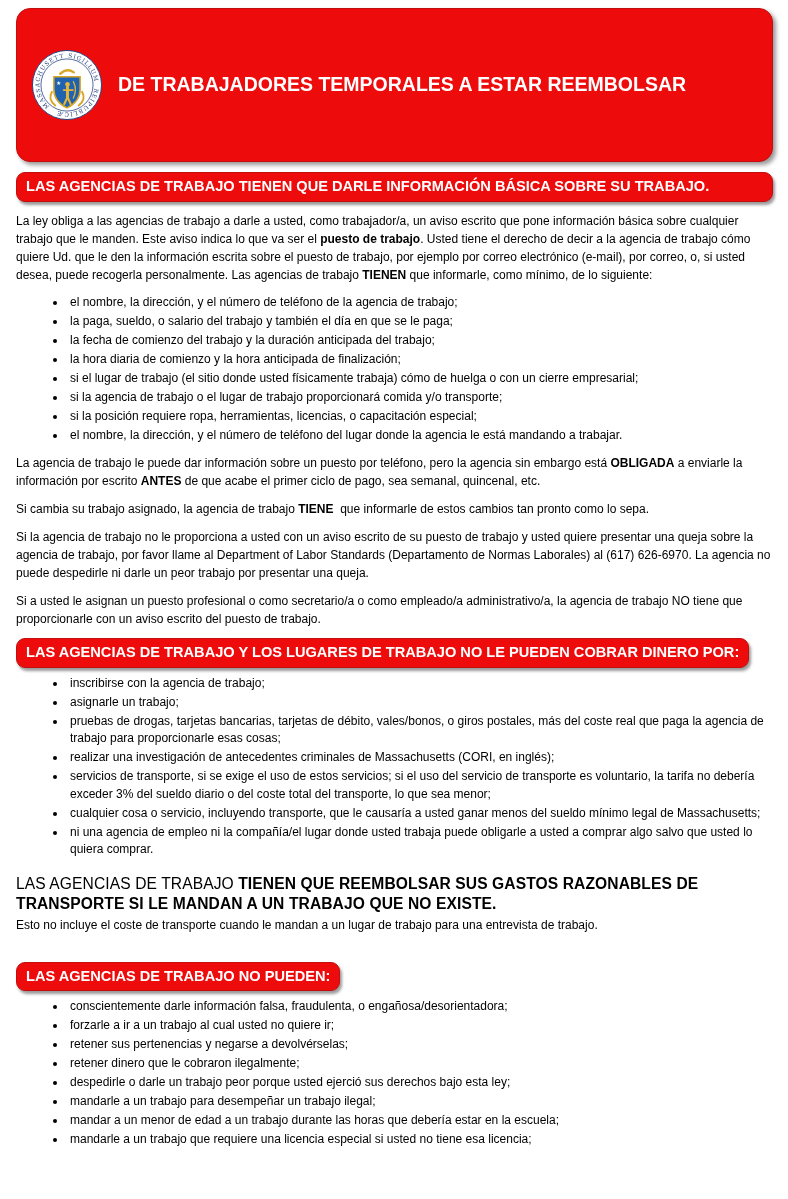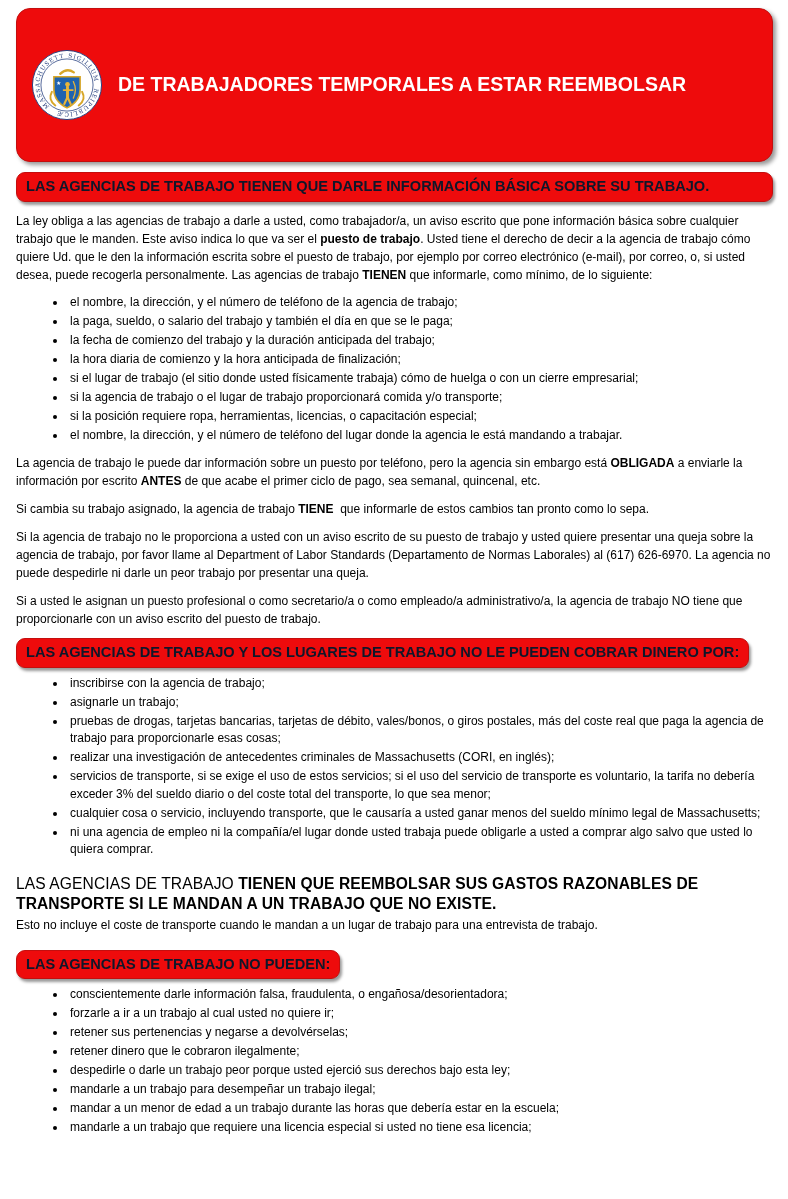--- a/index.html
+++ b/index.html
@@ -31,39 +31,39 @@
   }
   .seal{flex:0 0 auto;display:block;line-height:0;}
   .banner-title{color:#fff;font-weight:bold;font-size:19.5px;line-height:1.42;white-space:pre;}
 
   
   .bar{
     background:var(--red);
     border:1px solid var(--red-border);
     border-radius:9px;
     box-shadow:2px 3px 3px var(--shadow);
-    color:#0f172a;font-weight:bold;font-size:14.6px;line-height:1.25;
+    color:#ffffff;font-weight:bold;font-size:14.6px;line-height:1.25;
     padding:4px 9px 5px;
     margin:10px 0 4px;
     width:fit-content;
   }
   .bar-full{width:100%;}
 
   
   p{font-size:12px;line-height:1.5;margin:10px 0;}
   .rich span{white-space:pre-wrap;margin-top:27px;}
   .b{font-weight:bold;}
   ul{margin:7px 0 10px;padding-left:51px;font-size:12px;line-height:1.46;}
   li{padding-left:3px;margin:1.5px 0;}
 
   .black-heading{
     margin:15px 0 2px;font-size:15.6px;line-height:1.28;font-weight:normal;
     letter-spacing:0.1px;
   }
-  .note{margin:1px 0 16px;}
+  .note{margin:1px 0 28px;}
 </style>
 </head>
 <body>
 
 <div class="page">
 
   <header class="banner">
     <span class="seal">
       <svg width="72" height="72" viewBox="0 0 74 74" aria-hidden="true">
         <circle cx="37" cy="37" r="35.5" fill="#ffffff" stroke="#27407f" stroke-width="1"></circle>

